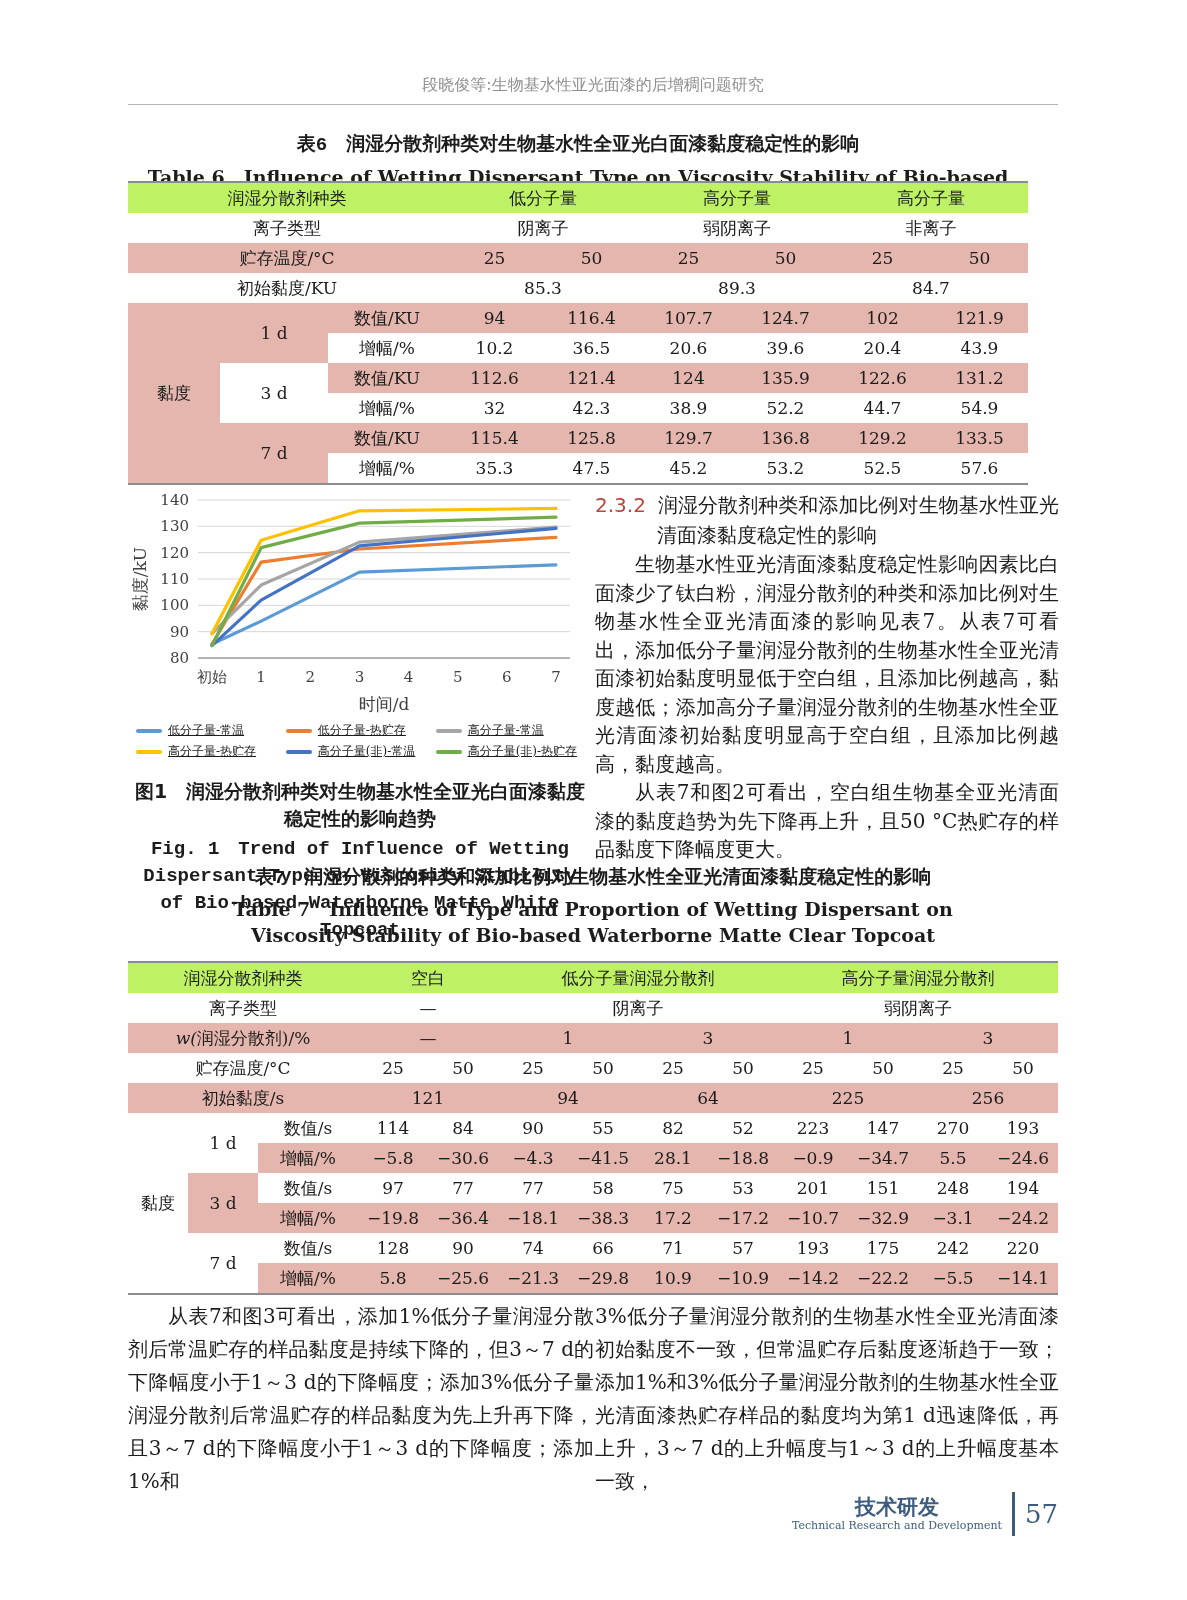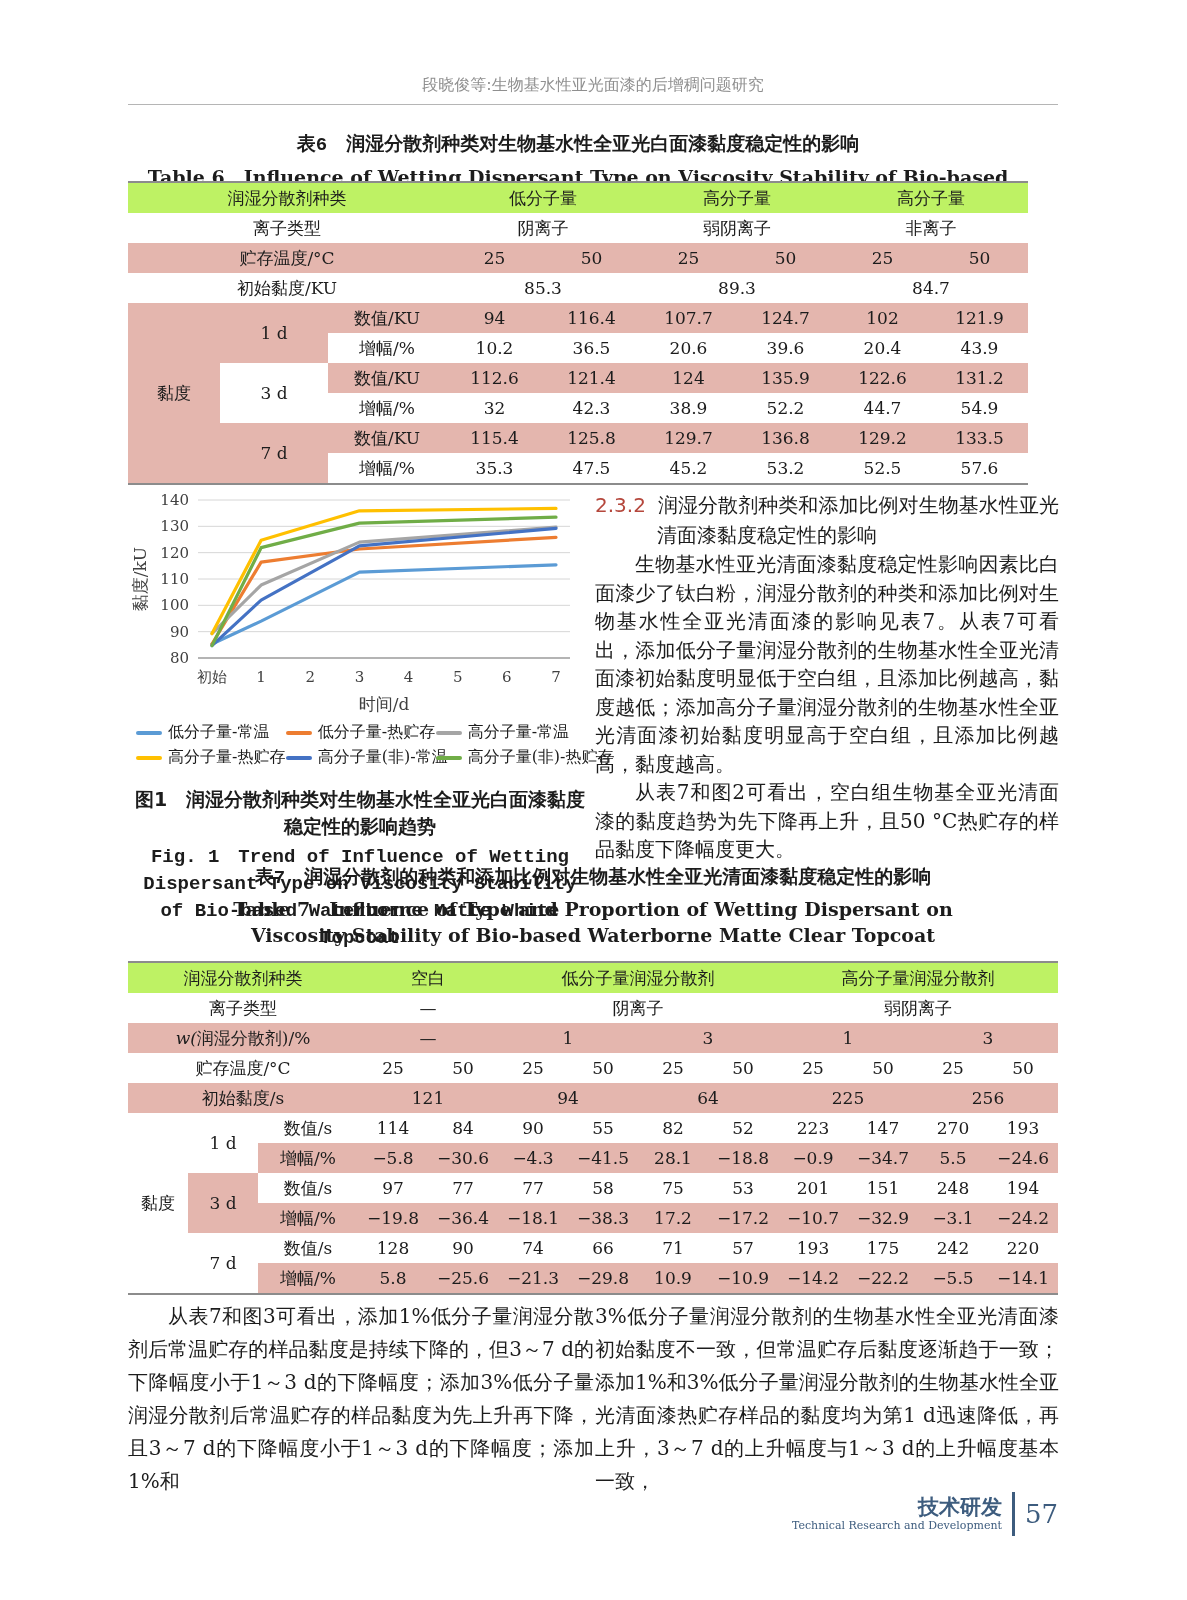--- a/index.html
+++ b/index.html
@@ -27,37 +27,37 @@
   td.w{background:#ffffff;}
   td.l{text-align:left;padding-left:12px;}
   td.ml{text-align:left;padding-left:8px;}
   td.wlbl::first-letter{font-style:italic;}
   
   .fig{position:absolute;top:488px;left:130px;width:460px;}
   svg text{font-family:"DejaVu Serif", serif;fill:#404040;}
   .legend{margin:2px 0 0 6px;display:flex;flex-wrap:wrap;}
   .legend-item{display:flex;align-items:center;width:33%;margin-bottom:4px;}
   .legend-marker{display:inline-block;width:26px;height:4px;border-radius:2px;margin-right:6px;flex:none;}
-  .legend-label{font-size:16px;white-space:nowrap;}
+  .legend-label{font-size:12px;white-space:nowrap;text-decoration:underline;}
   .figcap-zh{margin-top:14px;font-family:"DejaVu Sans", sans-serif;font-weight:bold;
              font-size:19px;text-align:center;line-height:27px;}
   .figcap-en{margin-top:4px;font-weight:bold;font-size:19px;text-align:center;line-height:27px;font-family:Liberation Mono, monospace;}
   
   .col-right{position:absolute;top:490px;left:595px;width:464px;}
   .sec-head{font-size:20px;line-height:30px;padding-left:62px;text-indent:-62px;text-align:justify;}
   .sec-num{color:#b5473c;font-family:"DejaVu Sans", sans-serif;margin-right:12px;}
   .para{font-size:20px;line-height:28.5px;text-align:justify;text-indent:2em;margin:0;}
   .bottom-left{position:absolute;top:1300px;left:128px;width:466px;}
   .bottom-right{position:absolute;top:1300px;left:595px;width:464px;}
   .para-b{font-size:20px;line-height:33px;text-align:justify;margin:0;}
   .indent{text-indent:2em;}
   
   .footer{position:absolute;top:1492px;left:128px;width:930px;display:flex;
           justify-content:flex-end;align-items:center;}
-  .footer-txt{text-align:right;color:#3d5c7e;}
+  .footer-txt{text-align:center;color:#3d5c7e;}
   .footer-zh{font-family:"DejaVu Sans", sans-serif;font-weight:bold;font-size:21px;line-height:23px;}
   .footer-en{font-size:11px;line-height:14px;}
   .footer-bar{width:3px;height:44px;background:#3d5c7e;margin:0 10px;}
   .footer-num{color:#3d5c7e;font-size:26px;}
 </style>
 </head>
 <body>
 
 <div class="page">
 

